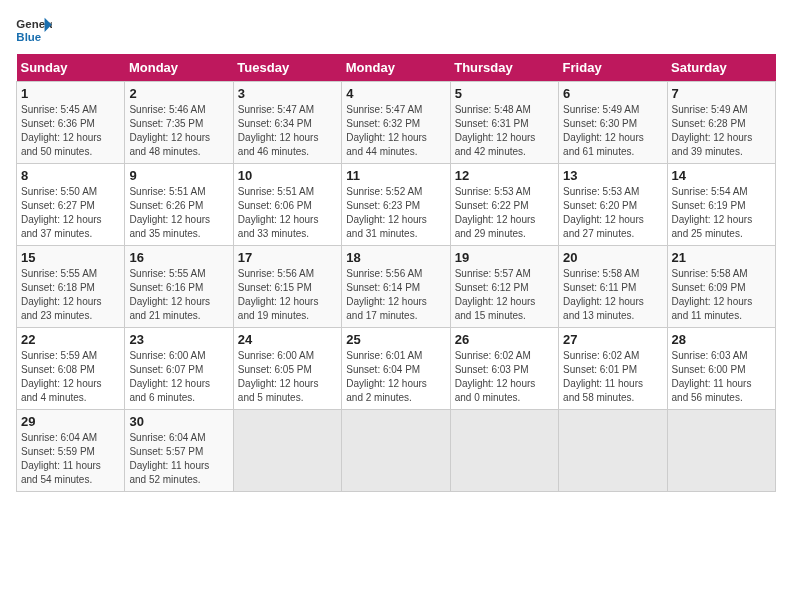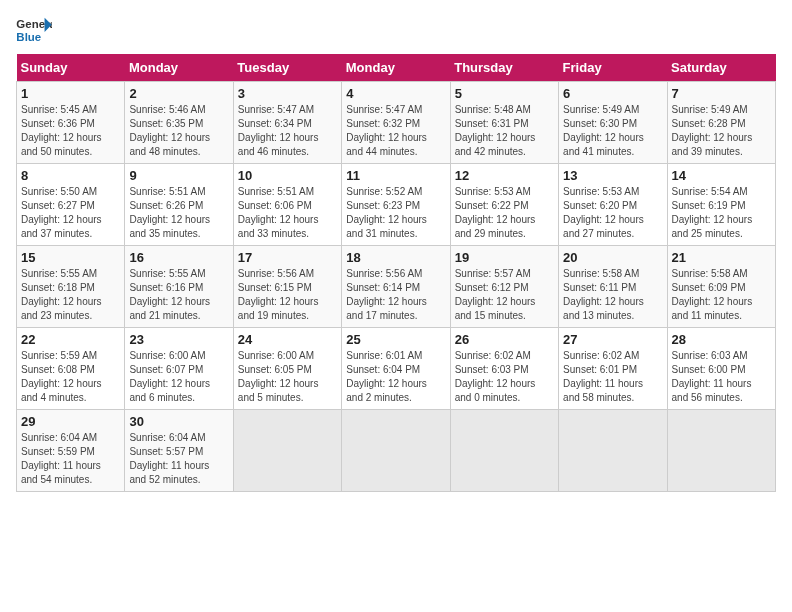--- a/index.html
+++ b/index.html
@@ -118,21 +118,21 @@
             <div>Sunrise: 5:45 AM</div>
             <div>Sunset: 6:36 PM</div>
             <div>Daylight: 12 hours</div>
             <div> and 50 minutes.</div>
           </div>
         </td>
         <td>
           <span class="day-num">2</span>
           <div class="day-info">
             <div>Sunrise: 5:46 AM</div>
-            <div>Sunset: 6:35 PM</div>
+            <div>Sunset: 7:35 PM</div>
             <div>Daylight: 12 hours</div>
             <div> and 48 minutes.</div>
           </div>
         </td>
         <td>
           <span class="day-num">3</span>
           <div class="day-info">
             <div>Sunrise: 5:47 AM</div>
             <div>Sunset: 6:34 PM</div>
             <div>Daylight: 12 hours</div>
@@ -156,21 +156,21 @@
             <div>Daylight: 12 hours</div>
             <div> and 42 minutes.</div>
           </div>
         </td>
         <td>
           <span class="day-num">6</span>
           <div class="day-info">
             <div>Sunrise: 5:49 AM</div>
             <div>Sunset: 6:30 PM</div>
             <div>Daylight: 12 hours</div>
-            <div> and 41 minutes.</div>
+            <div> and 61 minutes.</div>
           </div>
         </td>
         <td>
           <span class="day-num">7</span>
           <div class="day-info">
             <div>Sunrise: 5:49 AM</div>
             <div>Sunset: 6:28 PM</div>
             <div>Daylight: 12 hours</div>
             <div> and 39 minutes.</div>
           </div>

